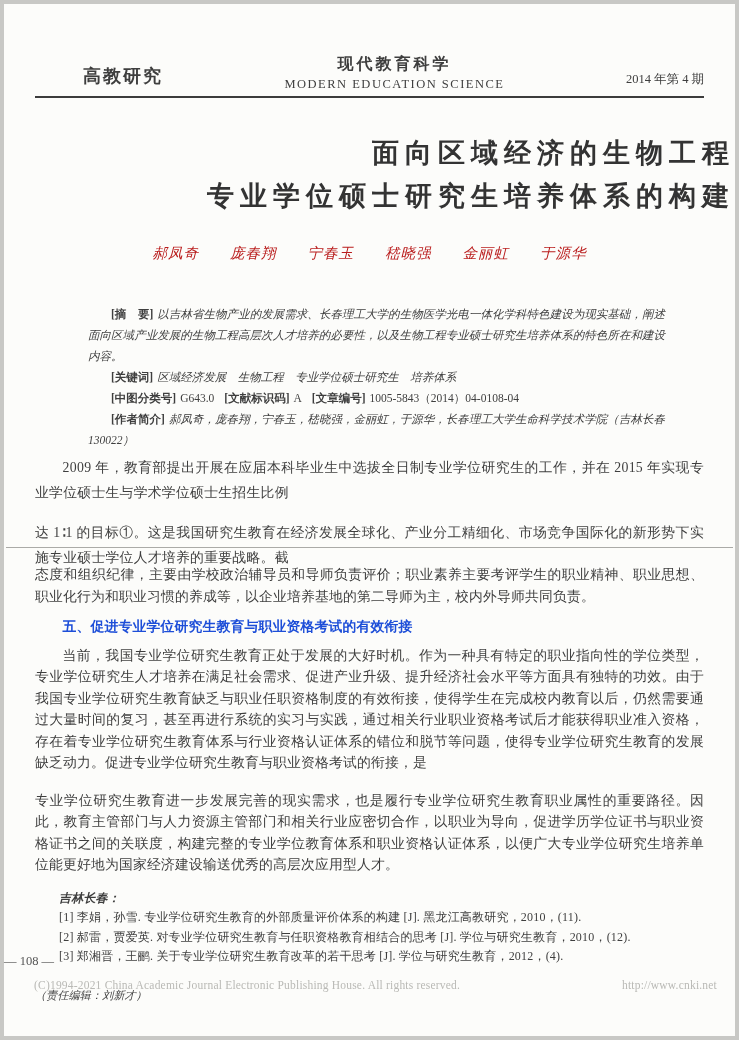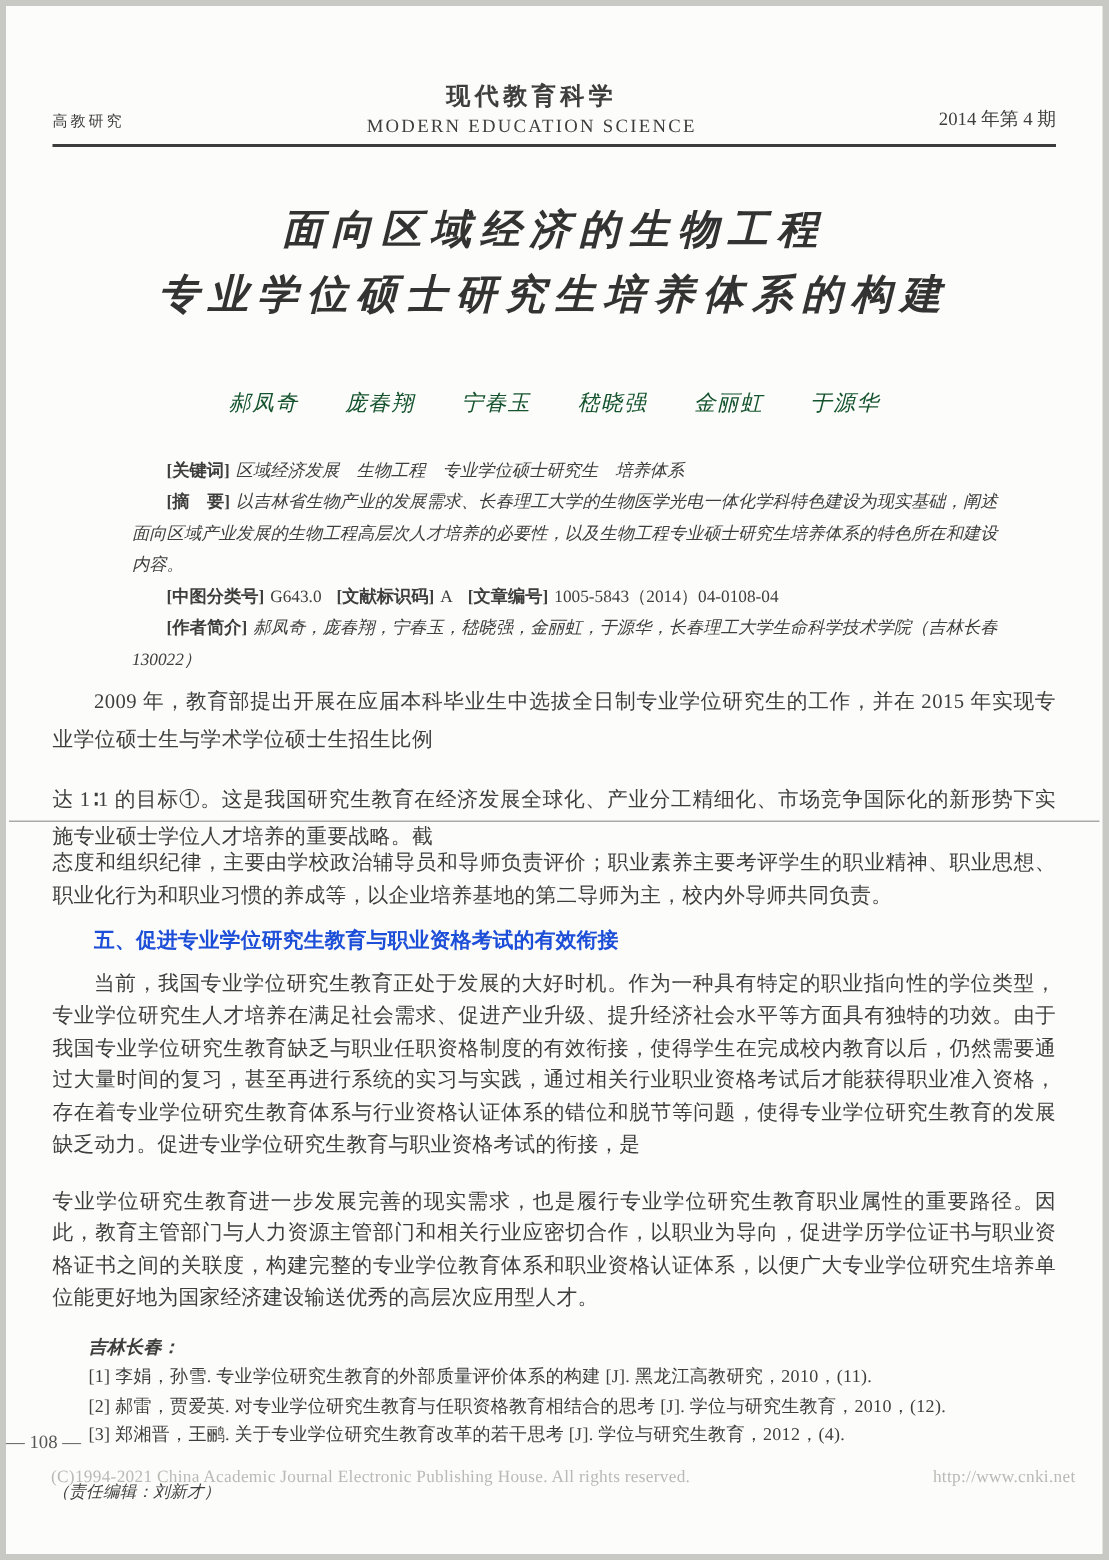--- a/index.html
+++ b/index.html
@@ -14,37 +14,37 @@
     width: 731px; height: 1032px;
     background: #fcfcfa;
     color: #3e3e3e;
     filter: blur(0.3px);
   }
   
   .hdr {
     position: absolute; top: 50px; left: 31px; right: 31px;
     display: flex; justify-content: space-between; align-items: flex-end;
   }
-  .hdr-left { font-size: 10px; font-weight: normal; letter-spacing: 2px; padding-bottom: 4px; }
+  .hdr-left { font-size: 18px; font-weight: bold; letter-spacing: 2px; padding-bottom: 4px; margin-left: 48px; }
   .hdr-center { text-align: center; }
   .hdr-cn { font-size: 16px; font-weight: bold; letter-spacing: 3px; }
   .hdr-en { font-size: 12.5px; letter-spacing: 1.5px; margin-top: 2px; }
   .hdr-right { font-size: 12.5px; padding-bottom: 4px; }
   .hdr-rule { position: absolute; top: 92px; left: 31px; right: 31px; height: 2px; background: #3c3c3c; }
   
   .title {
     position: absolute; top: 128px; left: 0; width: 100%;
-    text-align: center;
+    text-align: right;
     font-family: "Liberation Sans", "DejaVu Sans", sans-serif;
     font-weight: bold; color: #333;
-    font-size: 27px; line-height: 43px; letter-spacing: 6px; font-style: italic;
+    font-size: 27px; line-height: 43px; letter-spacing: 6px;
   }
   .authors {
-    position: absolute; top: 255px; left: 0; width: 100%;
-    text-align: center; font-size: 14.5px; font-style: italic; color: #14532d;
+    position: absolute; top: 240px; left: 0; width: 100%;
+    text-align: center; font-size: 14.5px; font-style: italic; color: #b91c1c;
     letter-spacing: 1px;
   }
   
   .meta { position: absolute; top: 300px; left: 84px; right: 70px; font-size: 11.5px; line-height: 21px; }
   .meta p { margin: 0; text-indent: 2em; text-align: justify; }
   .meta .lbl { font-weight: bold; font-style: normal; margin-right: 4px; }
   .meta .kai { font-style: italic; }
   .meta .val { margin-right: 10px; }
   
   .cols { position: absolute; left: 31px; right: 31px; display: flex; gap: 16px; flex-direction: column; }
@@ -85,22 +85,22 @@
   <div class="hdr-rule"></div>
 
   <div class="title">
     <div>面向区域经济的生物工程</div>
     <div>专业学位硕士研究生培养体系的构建</div>
   </div>
 
   <div class="authors">郝凤奇　　庞春翔　　宁春玉　　嵇晓强　　金丽虹　　于源华</div>
 
   <div class="meta">
+    <p><span class="lbl">[摘　要]</span><span class="kai">以吉林省生物产业的发展需求、长春理工大学的生物医学光电一体化学科特色建设为现实基础，阐述面向区域产业发展的生物工程高层次人才培养的必要性，以及生物工程专业硕士研究生培养体系的特色所在和建设内容。</span></p>
     <p><span class="lbl">[关键词]</span><span class="kai">区域经济发展　生物工程　专业学位硕士研究生　培养体系</span></p>
-    <p><span class="lbl">[摘　要]</span><span class="kai">以吉林省生物产业的发展需求、长春理工大学的生物医学光电一体化学科特色建设为现实基础，阐述面向区域产业发展的生物工程高层次人才培养的必要性，以及生物工程专业硕士研究生培养体系的特色所在和建设内容。</span></p>
     <p><span class="lbl">[中图分类号]</span><span class="val">G643.0</span><span class="lbl">[文献标识码]</span><span class="val">A</span><span class="lbl">[文章编号]</span><span>1005-5843（2014）04-0108-04</span></p>
     <p><span class="lbl">[作者简介]</span><span class="kai">郝凤奇，庞春翔，宁春玉，嵇晓强，金丽虹，于源华，长春理工大学生命科学技术学院（吉林长春　130022）</span></p>
   </div>
 
   <div class="cols intro">
     <p class="col indent">2009 年，教育部提出开展在应届本科毕业生中选拔全日制专业学位研究生的工作，并在 2015 年实现专业学位硕士生与学术学位硕士生招生比例</p>
     <p class="col">达 1∶1 的目标①。这是我国研究生教育在经济发展全球化、产业分工精细化、市场竞争国际化的新形势下实施专业硕士学位人才培养的重要战略。截</p>
   </div>
 
   <div class="divider"></div>

